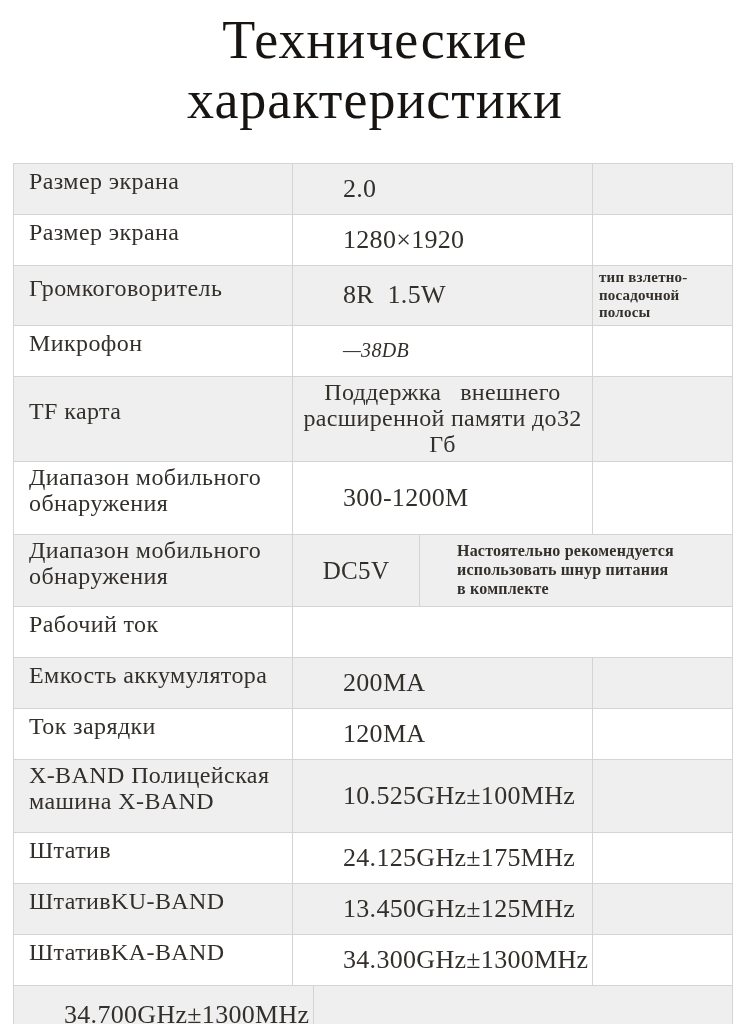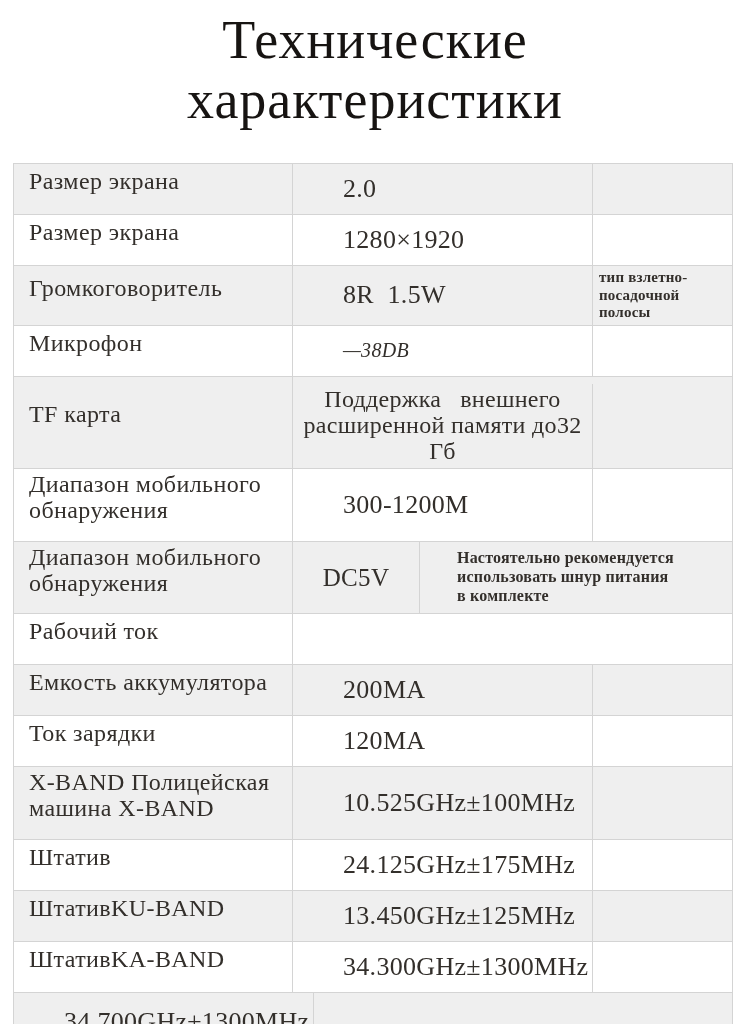--- a/index.html
+++ b/index.html
@@ -53,21 +53,20 @@
     font-size:26px;
     line-height:1.08;
     letter-spacing:0.3px;
     border-right:1px solid var(--border-color,#d4d4d4);
   }
   .cell.value.small{font-size:20px;font-style:italic;}
   .cell.value.center{
     padding-left:4px;padding-right:4px;
     text-align:center;
     font-size:24px;
-    margin-top:7px;
   }
   .cell.note{
     flex:1;
     padding:3px 2px 3px 6px;
     font-size:15px;
     font-weight:bold;
     line-height:1.18;
     letter-spacing:0.2px;
   }
   

